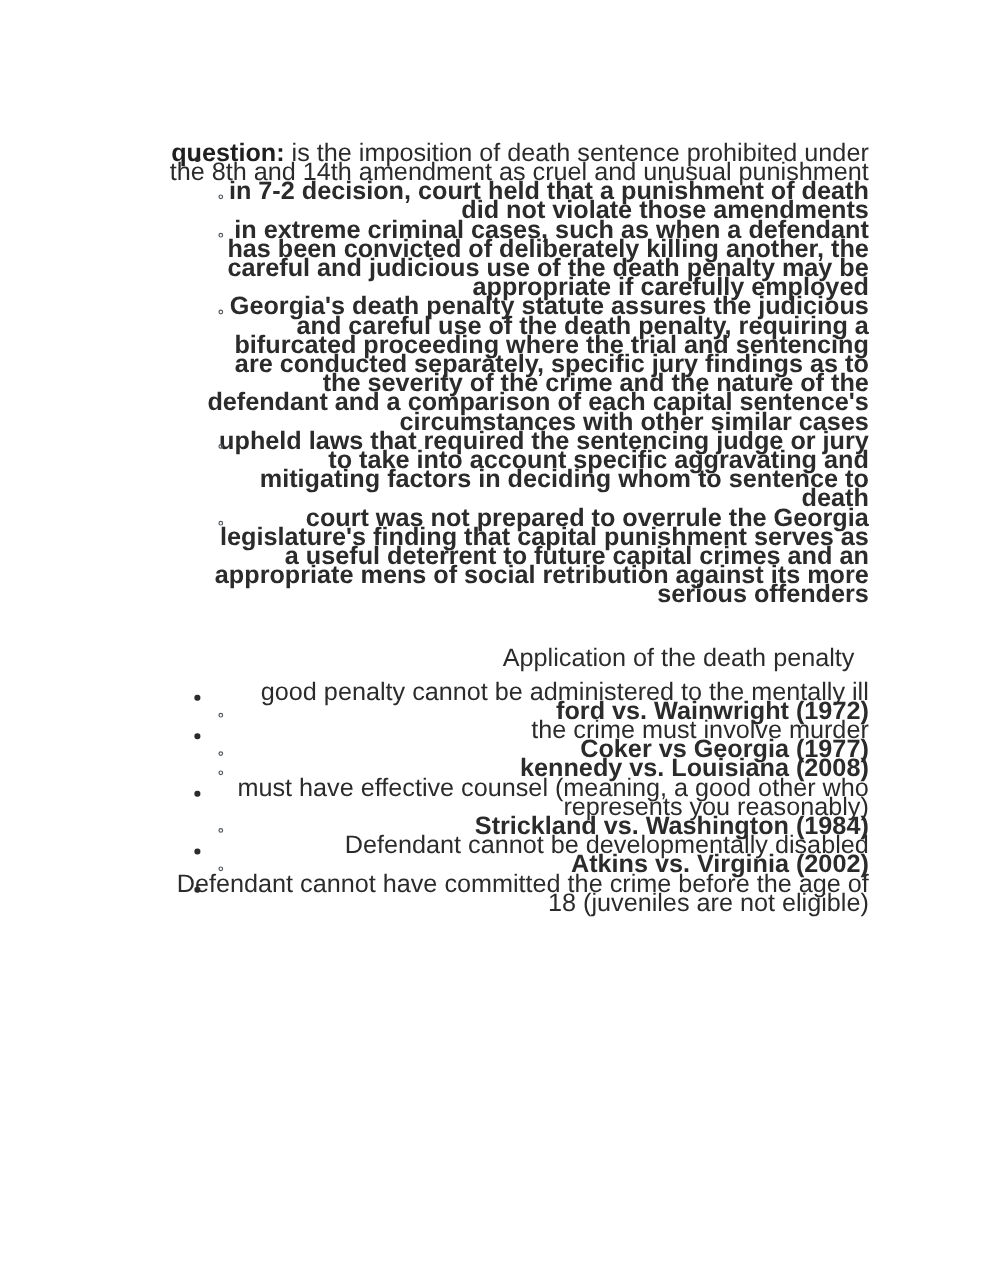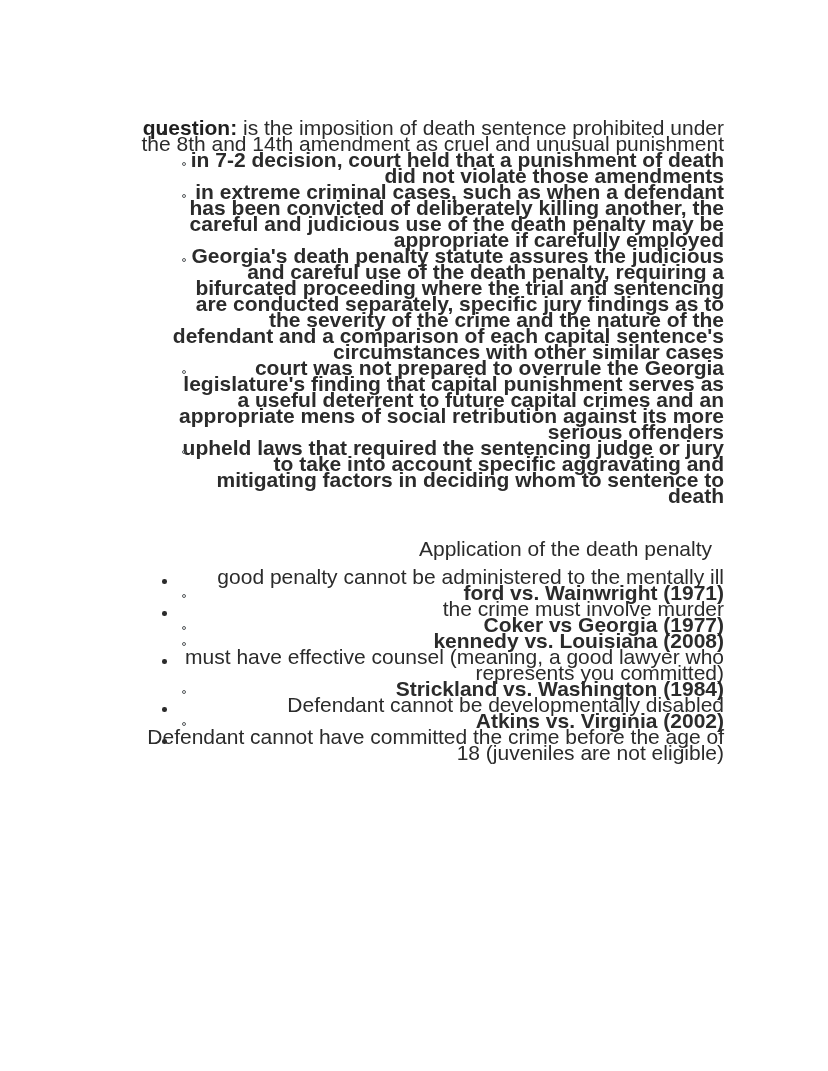--- a/index.html
+++ b/index.html
@@ -106,58 +106,58 @@
           <li>
             <span class="txt">in 7-2 decision, court held that a punishment of death did not violate those amendments</span>
           </li>
           <li>
             <span class="txt">in extreme criminal cases, such as when a defendant has been convicted of deliberately killing another, the careful and judicious use of the death penalty may be appropriate if carefully employed</span>
           </li>
           <li>
             <span class="txt">Georgia's death penalty statute assures the judicious and careful use of the death penalty, requiring a bifurcated proceeding where the trial and sentencing are conducted separately, specific jury findings as to the severity of the crime and the nature of the defendant and a comparison of each capital sentence's circumstances with other similar cases</span>
           </li>
           <li>
-            <span class="txt">court was not prepared to overrule the Georgia legislature's finding that capital punishment serves as a useful deterrent to future capital crimes and an appropriate mens of social retribution against its more serious offenders</span>
+            <span class="txt">upheld laws that required the sentencing judge or jury to take into account specific aggravating and mitigating factors in deciding whom to sentence to death</span>
           </li>
           <li>
-            <span class="txt">upheld laws that required the sentencing judge or jury to take into account specific aggravating and mitigating factors in deciding whom to sentence to death</span>
+            <span class="txt">court was not prepared to overrule the Georgia legislature's finding that capital punishment serves as a useful deterrent to future capital crimes and an appropriate mens of social retribution against its more serious offenders</span>
           </li>
         </ul>
       </li>
     </ul>
 
     <div class="spacer"></div>
 
     <p class="plain-para">Application of the death penalty</p>
 
     <ul class="lvl1">
 
       <li>
         <span class="txt">good penalty cannot be administered to the mentally ill</span>
         <ul class="lvl2">
           <li>
-            <span class="txt">ford vs. Wainwright (1971)</span>
+            <span class="txt">ford vs. Wainwright (1972)</span>
           </li>
         </ul>
       </li>
 
       <li>
         <span class="txt">the crime must involve murder</span>
         <ul class="lvl2">
           <li>
             <span class="txt">Coker vs Georgia (1977)</span>
           </li>
           <li>
             <span class="txt">kennedy vs. Louisiana (2008)</span>
           </li>
         </ul>
       </li>
 
       <li>
-        <span class="txt">must have effective counsel (meaning, a good lawyer who represents you committed)</span>
+        <span class="txt">must have effective counsel (meaning, a good other who represents you reasonably)</span>
         <ul class="lvl2">
           <li>
             <span class="txt">Strickland vs. Washington (1984)</span>
           </li>
         </ul>
       </li>
 
 
       <li>
         <span class="txt">Defendant cannot be developmentally disabled</span>

